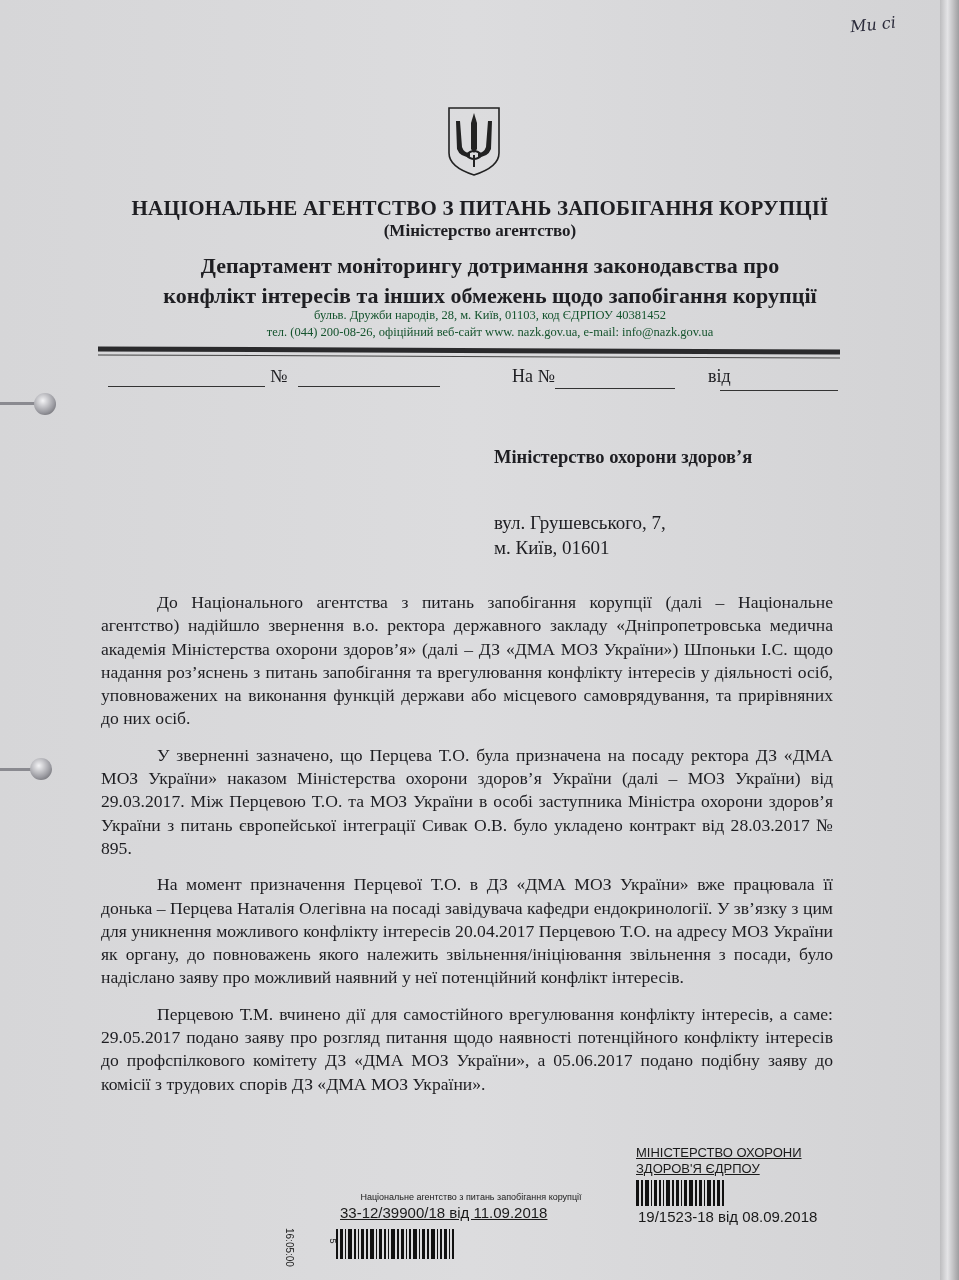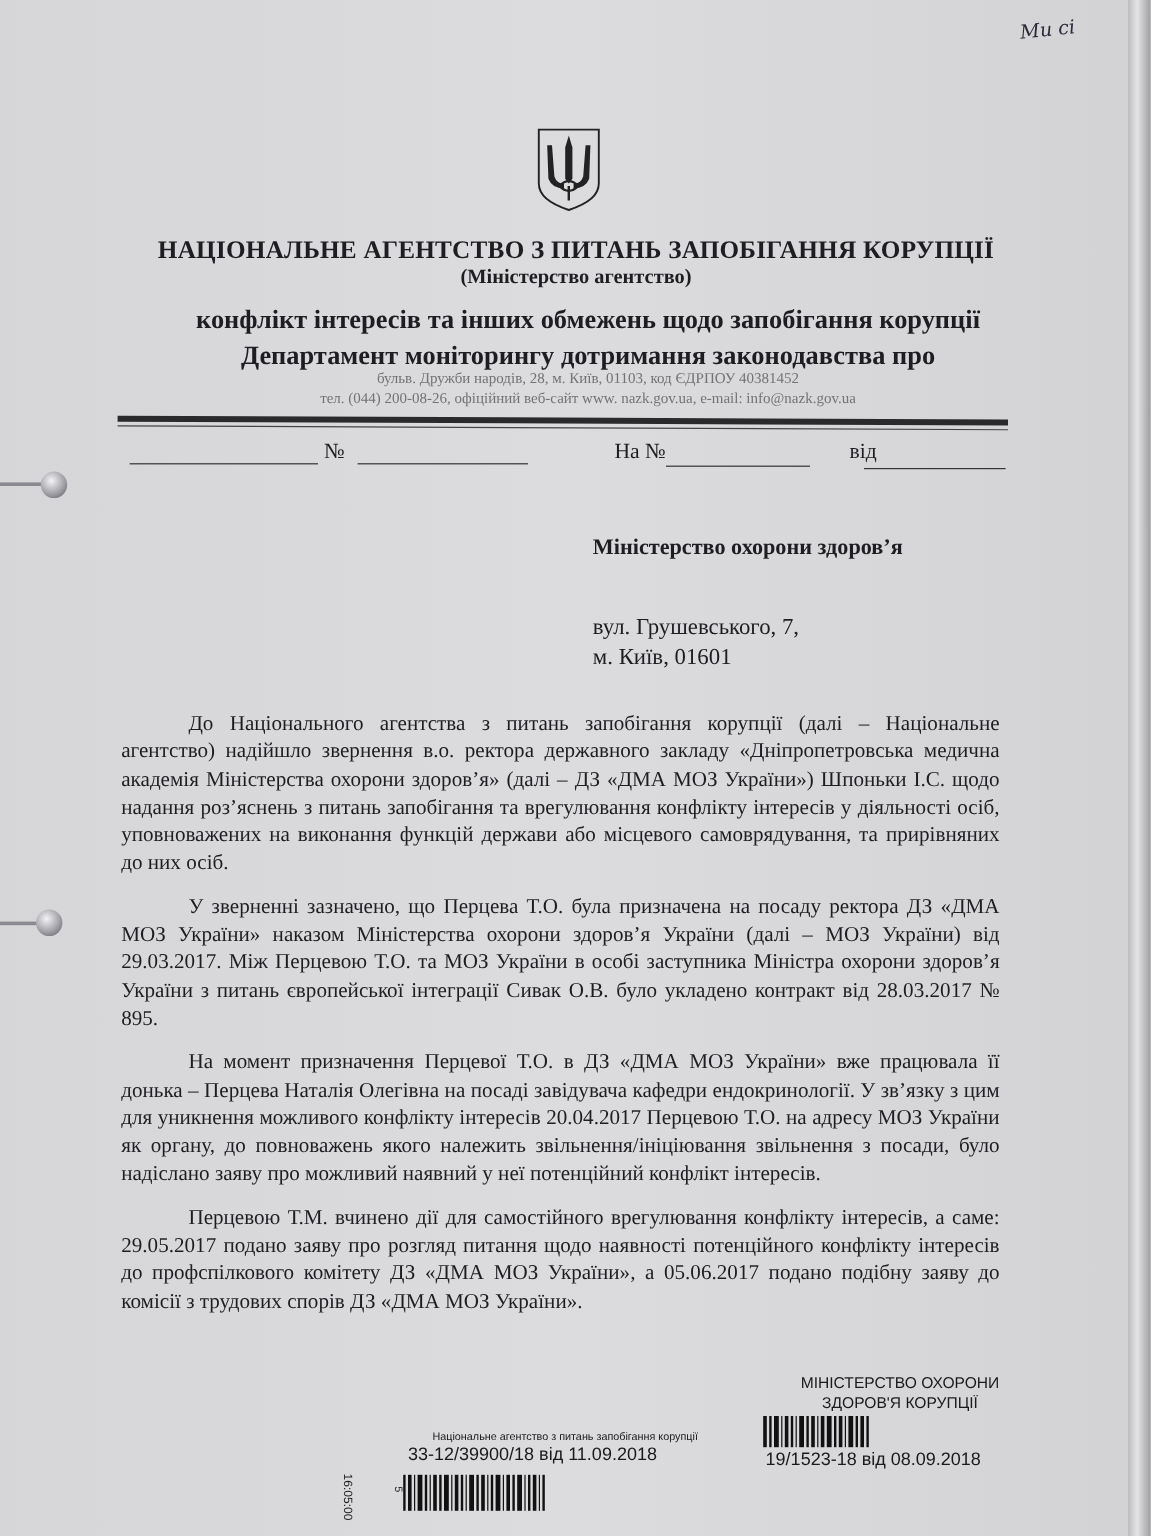--- a/index.html
+++ b/index.html
@@ -29,21 +29,21 @@
   }
   .org-short {
     position: absolute; left: 60px; width: 840px; top: 221px; text-align: center;
     font-weight: bold; font-size: 17px;
   }
   .dept {
     position: absolute; left: 70px; width: 840px; top: 251px; text-align: center;
     font-weight: bold; font-size: 22px; line-height: 30px;
   }
   .addr {
-    position: absolute; left: 70px; width: 840px; text-align: center; font-size: 12.5px; color: #737373;
+    position: absolute; left: 70px; width: 840px; text-align: center; font-size: 12.5px; color: #14532d;
   }
   .addr1 { top: 308px; }
   .addr2 { top: 325px; }
   .rule-thick { position: absolute; left: 98px; top: 348px; width: 742px; height: 5px; background: #2a2a2c; transform: rotate(0.25deg); }
   .rule-thin  { position: absolute; left: 98px; top: 356px; width: 742px; height: 1px; background: #444; transform: rotate(0.25deg); }
   .regline { position: absolute; top: 366px; font-size: 18px; }
   .blank { position: absolute; height: 1px; background: #333; }
   .recipient {
     position: absolute; left: 494px; top: 445px; font-weight: bold; font-size: 18.5px; line-height: 25px;
   }
@@ -52,30 +52,30 @@
   }
   .body-text {
     position: absolute; left: 88px; width: 758px; top: 578px;
     font-size: 17.6px; line-height: 23.3px; text-align: justify;
   }
   .body-text p { margin: 13px; text-indent: 56px; }
   .stamp-moz {
     position: absolute; left: 636px; top: 1145px; width: 228px;
     font-family: "Liberation Sans", "DejaVu Sans", sans-serif; color: #1a1a1a;
   }
-  .stamp-moz .l1, .stamp-moz .l2 { text-align: center; font-size: 13px; line-height: 16px; }
+  .stamp-moz .l1, .stamp-moz .l2 { text-align: left; font-size: 13px; line-height: 16px; text-decoration: underline; }
   .stamp-moz .num { font-size: 15px; margin-top: 2px; padding-left: 2px; }
   .barcode { display: flex; align-items: stretch; gap: 2px; }
   .barcode span { display: block; background: #111; }
   .stamp-nazk {
     position: absolute; left: 336px; top: 1192px; width: 270px;
     font-family: "Liberation Sans", "DejaVu Sans", sans-serif; color: #1a1a1a;
   }
   .stamp-nazk .org { font-size: 9px; text-align: center; }
-  .stamp-nazk .num { font-size: 15px; margin-top: 2px; padding-left: 4px; }
+  .stamp-nazk .num { font-size: 15px; margin-top: 2px; padding-left: 4px; text-decoration: underline; }
   .stamp-nazk .small-s { position: absolute; left: -6px; top: 44px; font-size: 9px; transform: rotate(90deg); }
   .time-vertical {
     position: absolute; left: 295px; top: 1228px; font-family: "Liberation Sans", sans-serif; font-size: 10px;
     transform: rotate(90deg); transform-origin: left top; color: #222;
   }
   .binder-ring {
     position: absolute; width: 22px; height: 22px; border-radius: 50%;
     background: radial-gradient(circle at 40% 35%, #f4f4f6, #9a9aa0 60%, #55555a);
   }
   .binder-wire { position: absolute; height: 3px; background: #8a8a90; }
@@ -98,22 +98,22 @@
   <path d="M28 8 L25 18 L25 44 L28 48 L31 44 L31 18 Z" fill="#222"></path>
   <path d="M10 16 L14 16 L16 42 Q18 48 24 48 L24 52 Q14 52 11 44 Z" fill="#222"></path>
   <path d="M46 16 L42 16 L40 42 Q38 48 32 48 L32 52 Q42 52 45 44 Z" fill="#222"></path>
   <path d="M20 50 Q28 42 36 50 Q28 58 20 50 Z" fill="none" stroke="#222" stroke-width="1.8"></path>
   <path d="M28 50 L28 62" stroke="#222" stroke-width="2"></path>
 </svg>
 
 <div class="org-title">НАЦІОНАЛЬНЕ АГЕНТСТВО З ПИТАНЬ ЗАПОБІГАННЯ КОРУПЦІЇ</div>
 <div class="org-short">(Міністерство агентство)</div>
 <div class="dept">
+  <div>Департамент моніторингу дотримання законодавства про</div>
   <div>конфлікт інтересів та інших обмежень щодо запобігання корупції</div>
-  <div>Департамент моніторингу дотримання законодавства про</div>
 </div>
 <div class="addr addr1">бульв. Дружби народів, 28, м. Київ, 01103, код ЄДРПОУ 40381452</div>
 <div class="addr addr2">тел. (044)  200-08-26, офіційний веб-сайт www. nazk.gov.ua, e-mail: info@nazk.gov.ua</div>
 
 <div class="rule-thick"></div>
 <div class="rule-thin"></div>
 
 <div>
   <div class="blank" style="left:108px;top:386px;width:157px;"></div>
   <span class="regline" style="left:270px;">№</span>
@@ -134,21 +134,21 @@
 
 <div class="body-text">
   <p>До Національного агентства з питань запобігання корупції (далі – Національне агентство) надійшло звернення в.о. ректора державного закладу «Дніпропетровська медична академія Міністерства охорони здоров’я» (далі – ДЗ «ДМА МОЗ України») Шпоньки І.С. щодо надання роз’яснень з питань запобігання та врегулювання конфлікту інтересів у діяльності осіб, уповноважених на виконання функцій держави або місцевого самоврядування, та прирівняних до них осіб.</p>
   <p>У зверненні зазначено, що Перцева Т.О. була призначена на посаду ректора ДЗ «ДМА МОЗ України» наказом Міністерства охорони здоров’я України (далі – МОЗ України)  від 29.03.2017. Між Перцевою Т.О. та МОЗ України в особі заступника Міністра охорони здоров’я України з питань європейської інтеграції Сивак О.В. було укладено контракт від 28.03.2017 № 895.</p>
   <p>На момент призначення Перцевої Т.О. в ДЗ «ДМА МОЗ України» вже працювала її донька – Перцева Наталія Олегівна на посаді завідувача кафедри ендокринології. У зв’язку з цим для уникнення можливого конфлікту інтересів 20.04.2017 Перцевою Т.О. на адресу МОЗ України як органу, до повноважень якого належить звільнення/ініціювання звільнення з посади, було надіслано заяву про можливий наявний у неї потенційний конфлікт інтересів.</p>
   <p>Перцевою Т.М. вчинено дії для самостійного врегулювання конфлікту інтересів, а саме: 29.05.2017 подано заяву про розгляд питання щодо наявності потенційного конфлікту інтересів до профспілкового комітету ДЗ «ДМА МОЗ України», а 05.06.2017 подано подібну заяву до комісії з трудових спорів ДЗ «ДМА МОЗ України».</p>
 </div>
 
 <div class="stamp-moz">
   <div class="l1">МІНІСТЕРСТВО ОХОРОНИ</div>
-  <div class="l2">ЗДОРОВ'Я КОРУПЦІЇ</div>
+  <div class="l2">ЗДОРОВ'Я ЄДРПОУ</div>
   <div class="barcode" style="height:26px;margin-top:3px;">
     <span style="width:3px"></span>
       <span style="width:2px"></span>
       <span style="width:4px"></span>
       <span style="width:1px"></span>
     <span style="width:3px"></span>
       <span style="width:2px"></span>
       <span style="width:1px"></span>
       <span style="width:4px"></span>
     <span style="width:2px"></span>

